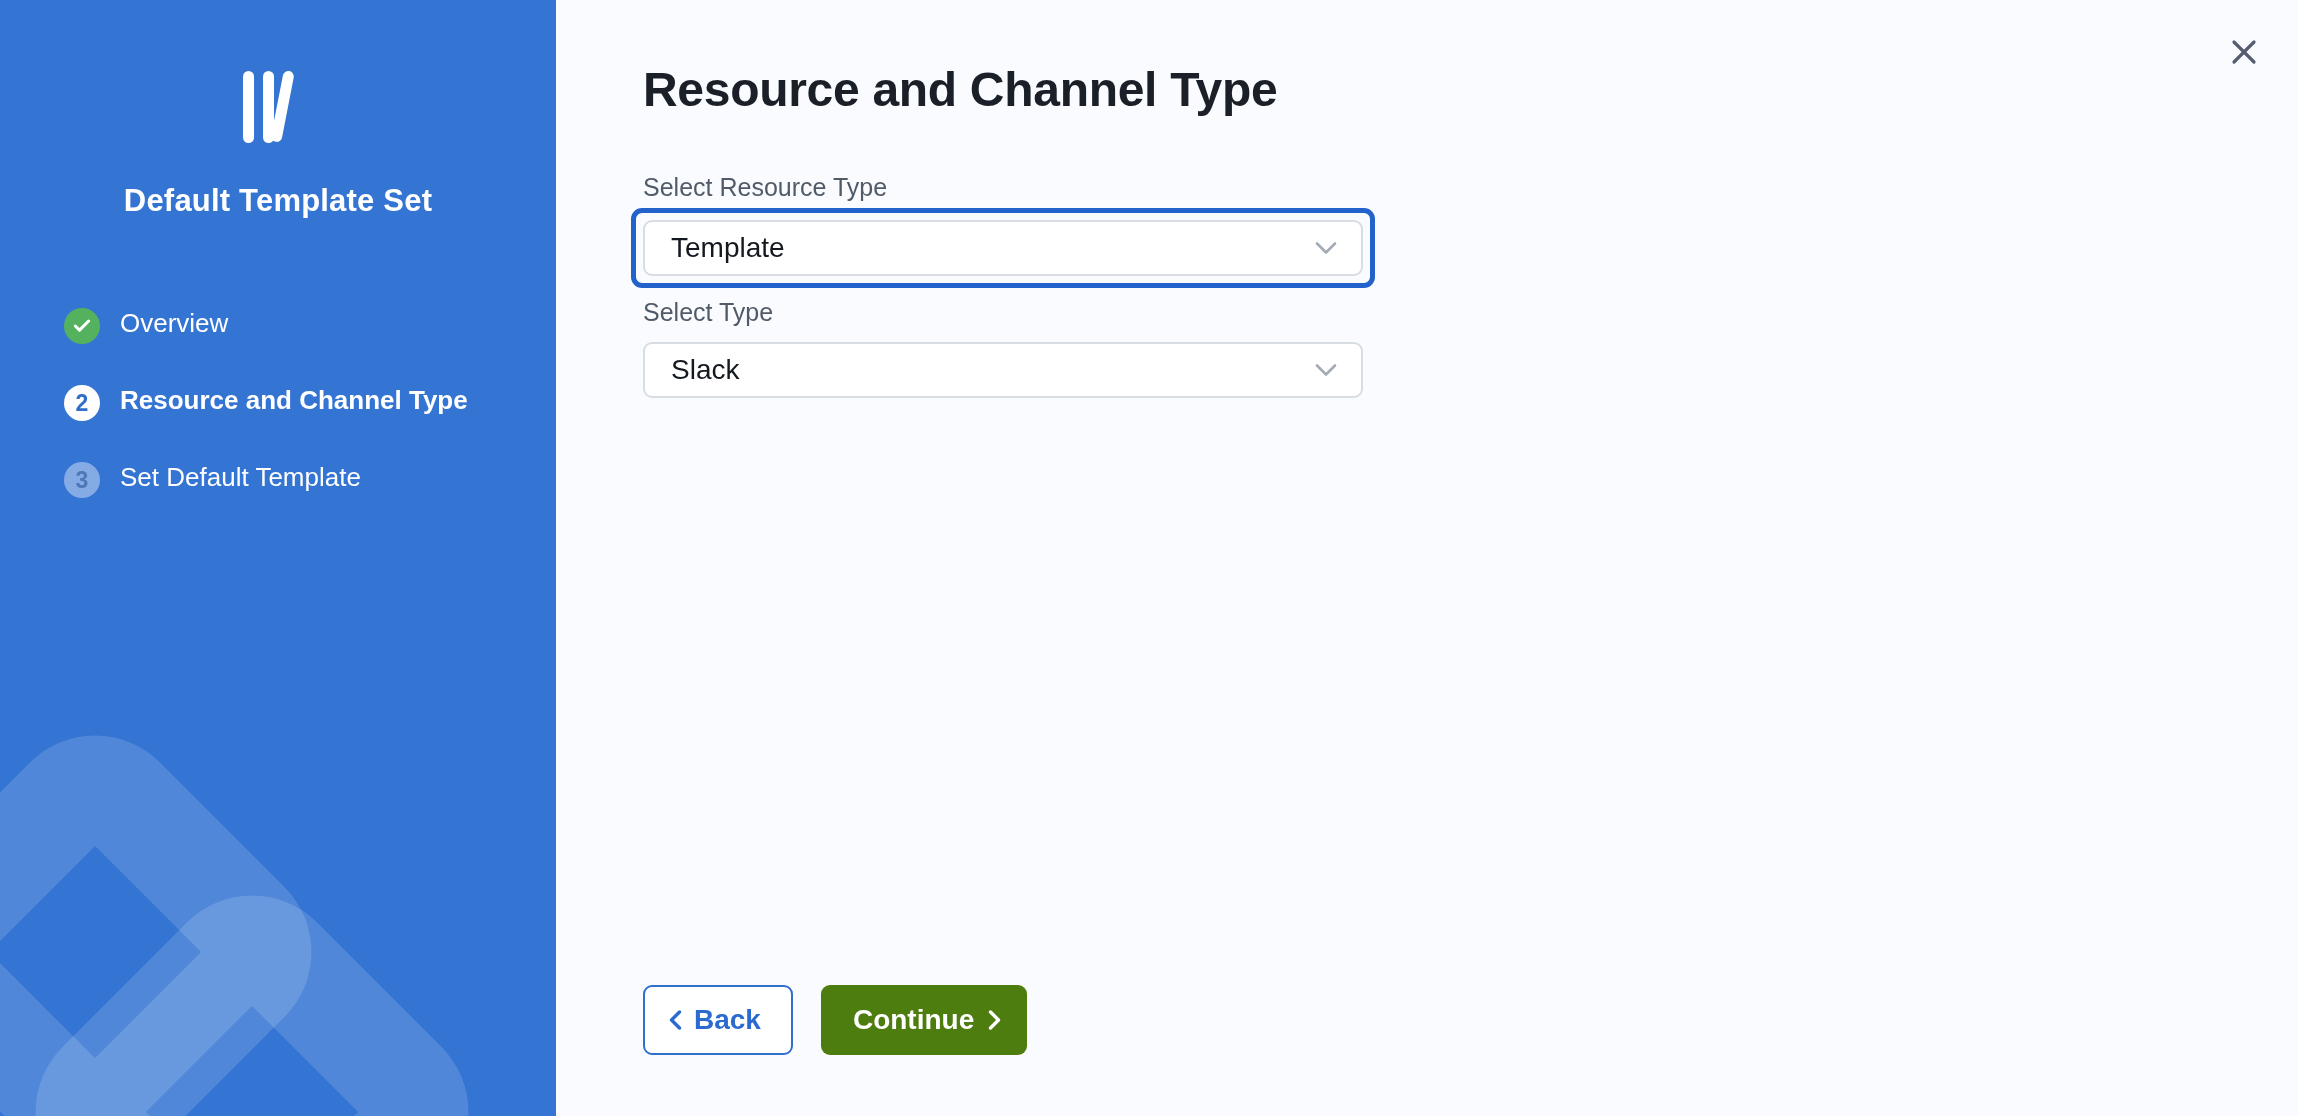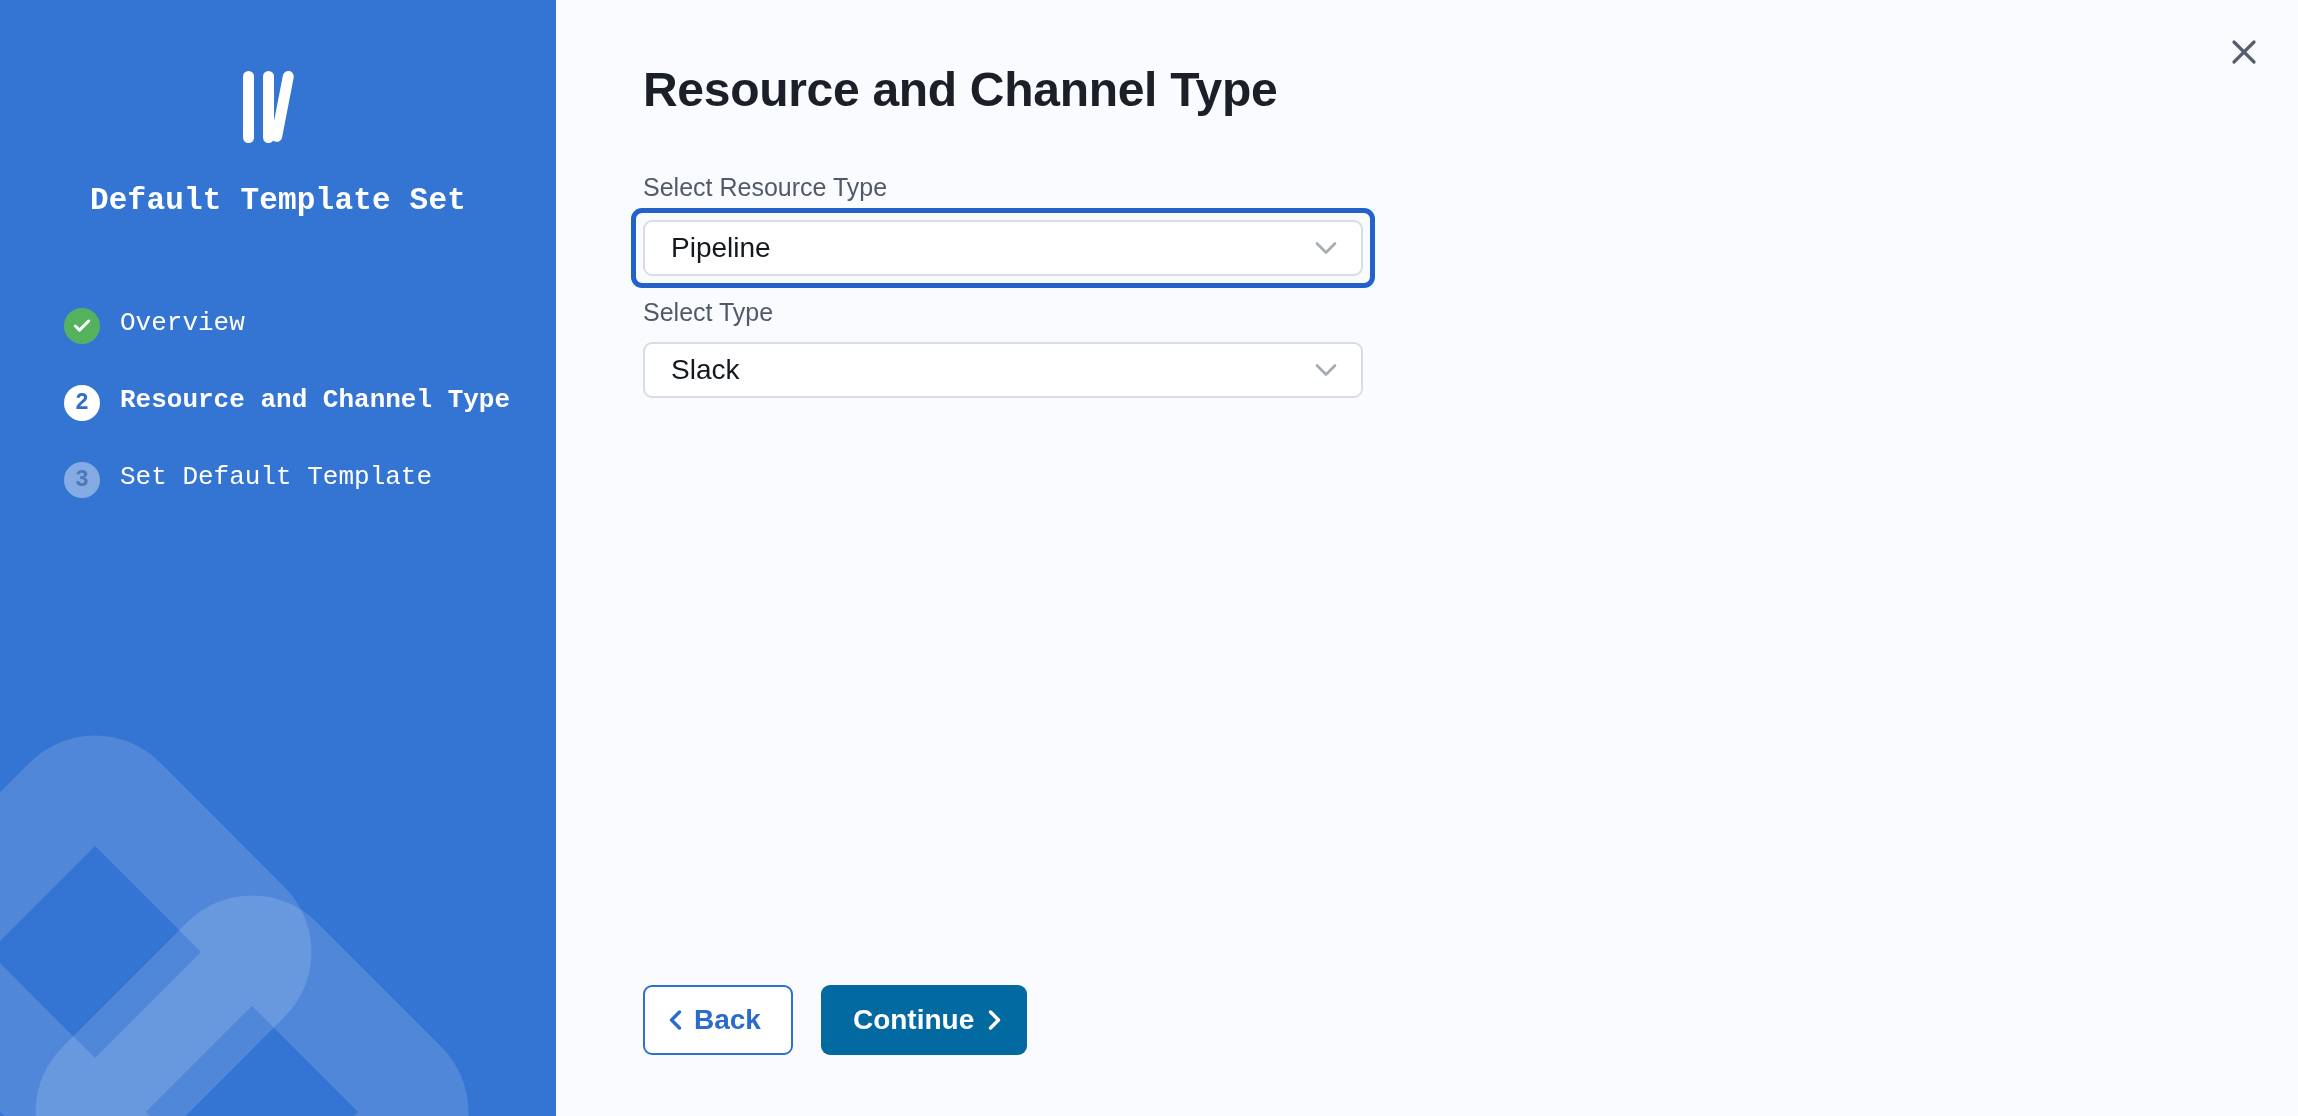--- a/index.html
+++ b/index.html
@@ -10,21 +10,20 @@
     position: relative;
   }
 
   
   .sidebar {
     position: absolute; left: 0; top: 0; bottom: 0;
     width: 556px;
     background: #3474D3;
     overflow: hidden;
     z-index: 1;
-    font-family: Liberation Mono, monospace;
   }
   .ring {
     position: absolute;
     border: 105px solid rgba(255,255,255,0.14);
     border-radius: 92px;
     width: 360px; height: 360px;
     transform: rotate(45deg);
   }
   .ring-a { left: -85px; top: 772px; }
   .ring-b { left: 72px;  top: 932px; }
@@ -112,21 +111,21 @@
     font-family: "Liberation Sans", sans-serif;
     cursor: pointer;
   }
   .btn-back {
     background: #FFFFFF;
     border: 2px solid #2F6FD0;
     color: #2B6BD0;
     padding: 0 30px 0 24px; gap: 12px;
   }
   .btn-continue {
-    background: #0369a1;
+    background: #4d7c0f;
     border: none;
     color: #FFFFFF;
     padding: 0 26px 0 32px; gap: 14px; justify-content: flex-end;
   }
 
   .close-btn {
     position: absolute; top: 34px; right: 36px;
     width: 36px; height: 36px;
     display: flex; align-items: center; justify-content: center;
     cursor: pointer; background: transparent; border: none;
@@ -168,21 +167,21 @@
     </div>
   </nav>
 </aside>
 
 <main class="main">
   <h1 class="page-title">Resource and Channel Type</h1>
 
   <div class="field-label">Select Resource Type</div>
   <div class="focus-wrap">
     <div class="select" role="combobox" aria-expanded="false">
-      <span>Pipeline</span>
+      <span>Template</span>
       <svg class="chevron-down" width="22" height="14" viewBox="0 0 22 14" fill="none" stroke="#A3ABB5" stroke-width="2.6" stroke-linecap="round" stroke-linejoin="round">
         <polyline points="2,2.5 11,11.5 20,2.5"></polyline>
       </svg>
     </div>
   </div>
 
   <div class="field-label label-2">Select Type</div>
   <div class="plain-wrap">
     <div class="select" role="combobox" aria-expanded="false">
       <span>Slack</span>

